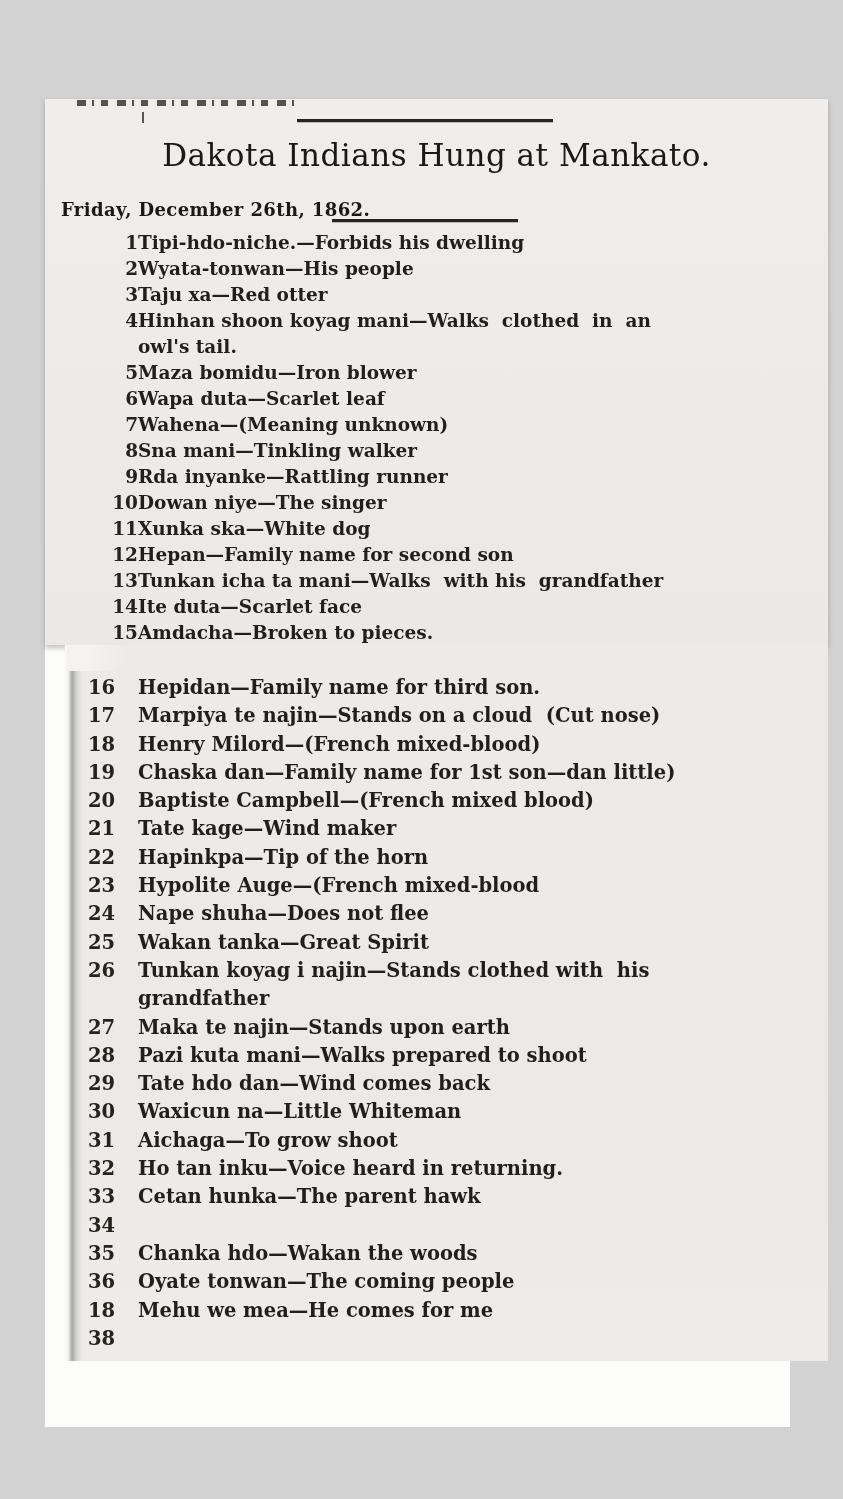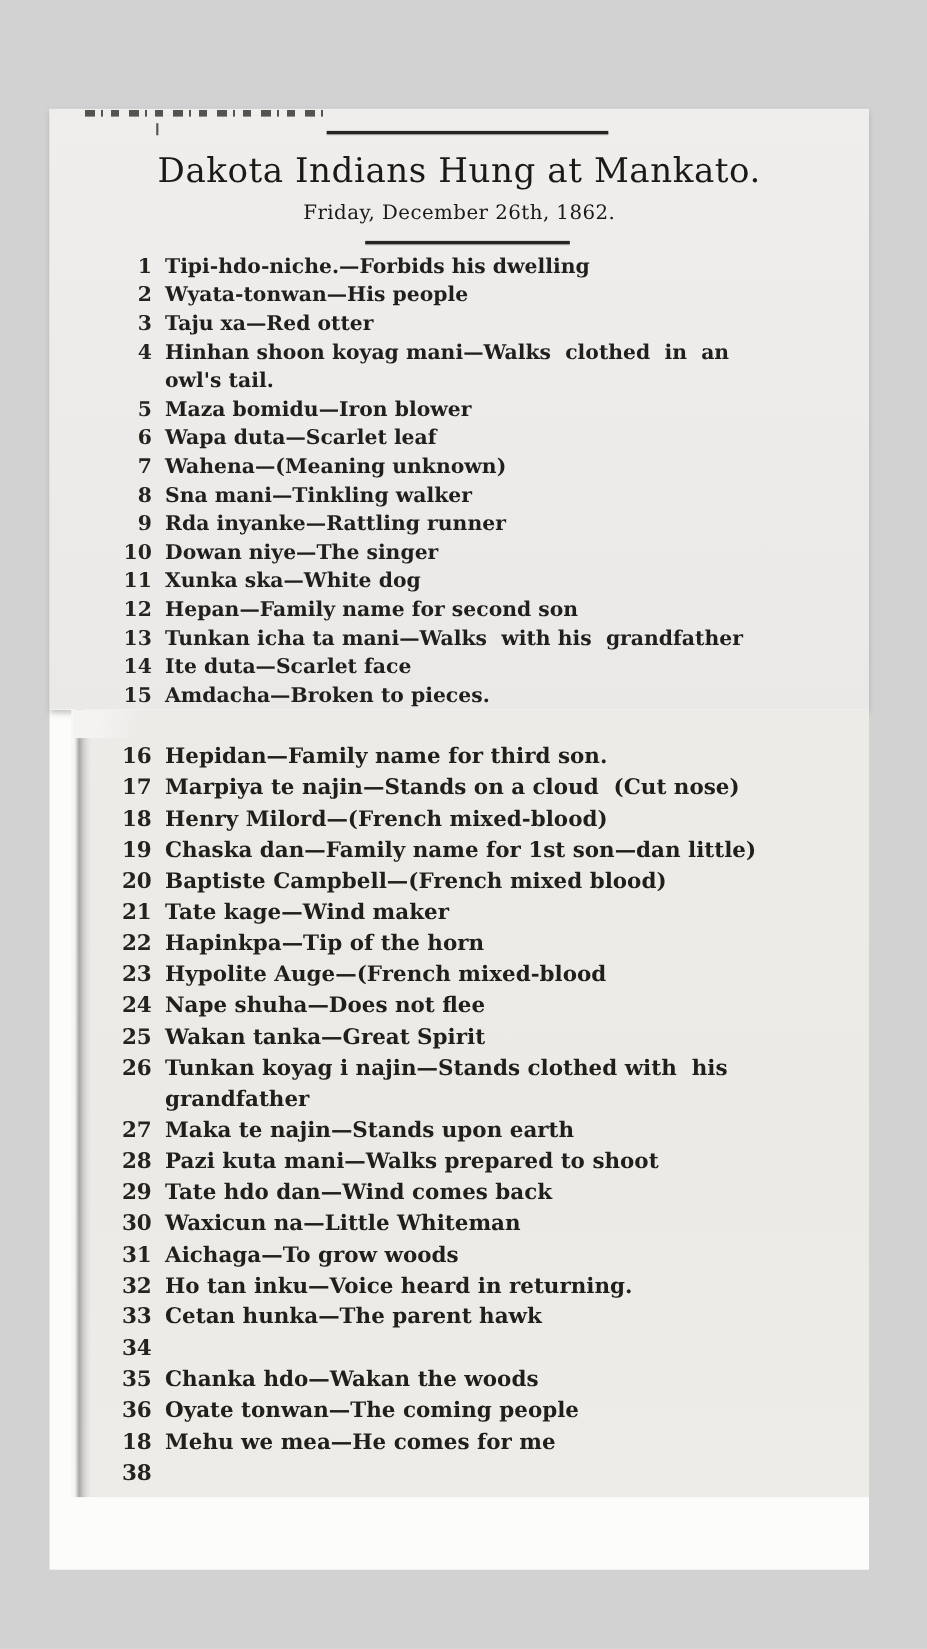--- a/index.html
+++ b/index.html
@@ -12,20 +12,21 @@
   }
   .page {
     position: absolute;
     left: 45px; top: 99px;
     width: 745px; height: 1328px;
     background: #fcfcfb;
   }
   .clip {
     position: absolute;
     color: #211e1c;
+    padding-left: 38px;
   }
   .clip1 {
     left: 0; top: 0;
     width: 745px; height: 546px;
     background: linear-gradient(180deg, #efeeec 0%, #edecea 40%, #eae9e7 100%);
     box-shadow: 0 3px 5px rgba(90,90,90,0.35);
   }
   .clip2 {
     left: 20px; top: 546px;
     width: 725px; height: 716px;
@@ -77,40 +78,39 @@
     margin: 0;
     text-align: center;
     font-size: 31px;
     font-weight: 400;
     letter-spacing: 0.5px;
     color: #1b1916;
   }
   .subtitle {
     position: absolute;
     left: 0; right: 0; top: 84px;
-    margin: 0;
-    text-align: center;
+    margin: 16px;
     font-size: 18px;
-    font-weight: 400;
+    font-weight: 700;
     letter-spacing: 0.4px;
     color: #1b1916;
   }
   .list { position: absolute; left: 0; right: 0; }
   .list1 { top: 131px; font-size: 18.5px; line-height: 26px; }
   .list2 { top: 29px;  font-size: 19.5px; line-height: 28.3px; }
   .row { display: flex; align-items: flex-start; font-weight: 700; }
   .num {
     flex: none;
     text-align: right;
     color: #26231f;
   }
   .list1 .num { width: 93px; }
-  .list2 .num { width: 73px; }
+  .list2 .num { width: 73px; text-align: center; }
   .txt {
-    margin-left: 12px;
+    margin-left: 0;
     white-space: pre-wrap;
     color: #211e1b;
     max-width: 615px;
   }
 </style>
 </head>
 <body>
 
 <div class="page">
 
@@ -278,21 +278,21 @@
           <span class="txt">Tate hdo dan—Wind comes back</span>
         </div>
 
         <div class="row">
           <span class="num">30</span>
           <span class="txt">Waxicun na—Little Whiteman</span>
         </div>
 
         <div class="row">
           <span class="num">31</span>
-          <span class="txt">Aichaga—To grow woods</span>
+          <span class="txt">Aichaga—To grow shoot</span>
         </div>
 
         <div class="row">
           <span class="num">32</span>
           <span class="txt">Ho tan inku—Voice heard in returning.</span>
         </div>
 
         <div class="row">
           <span class="num">33</span>
           <span class="txt">Cetan hunka—The parent hawk</span>

